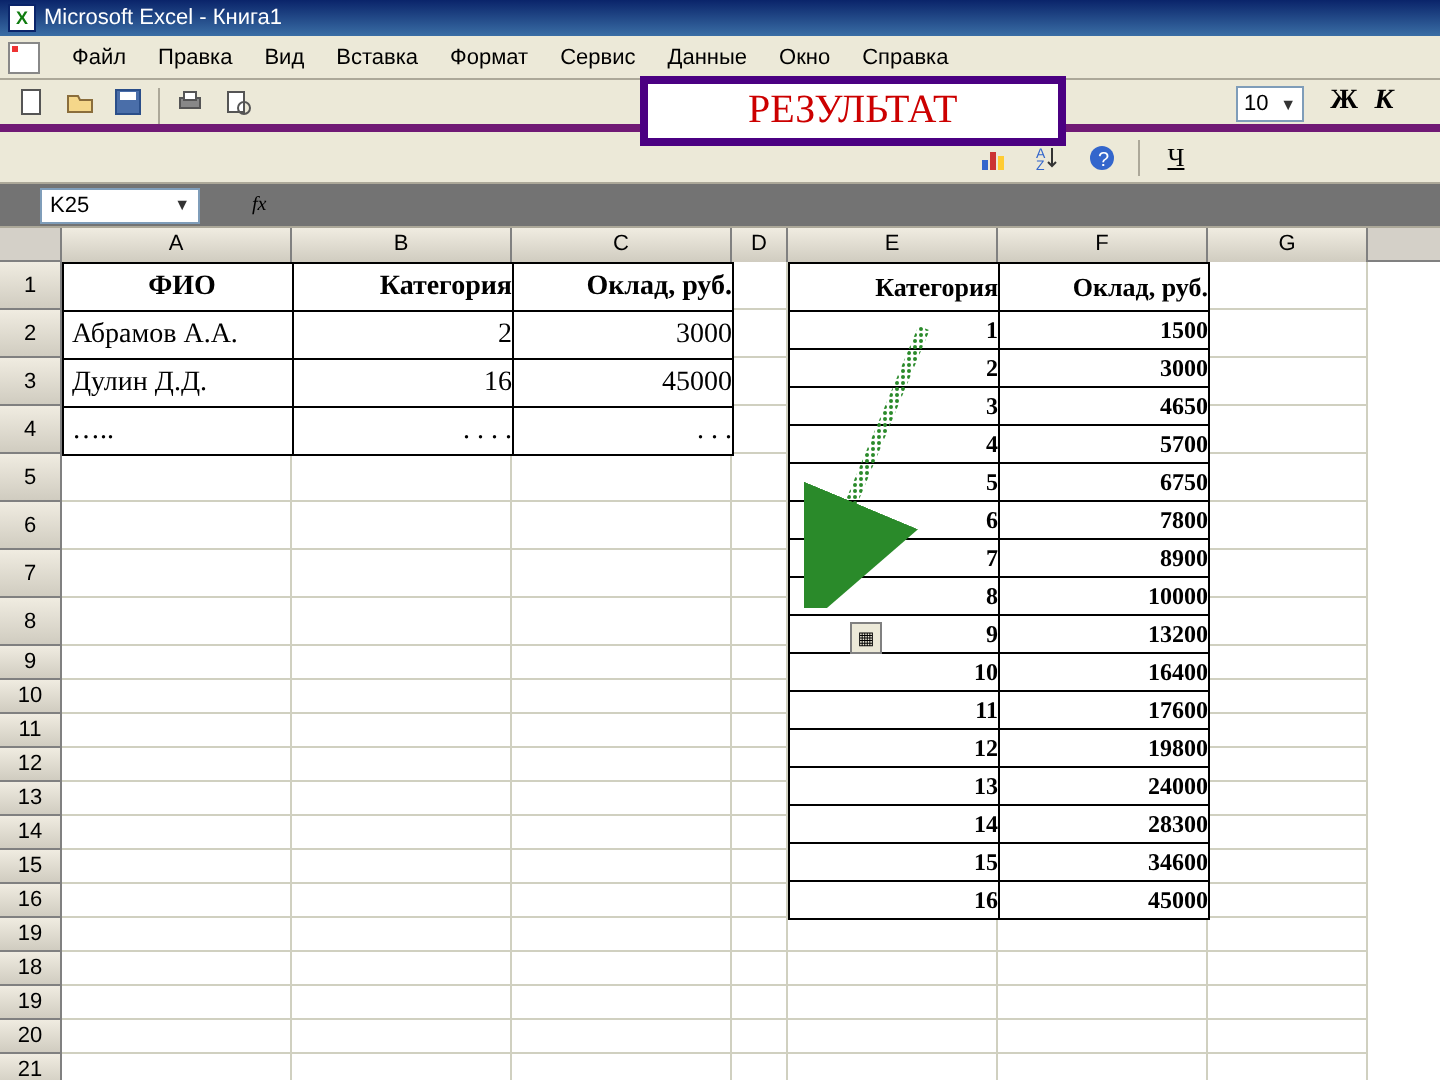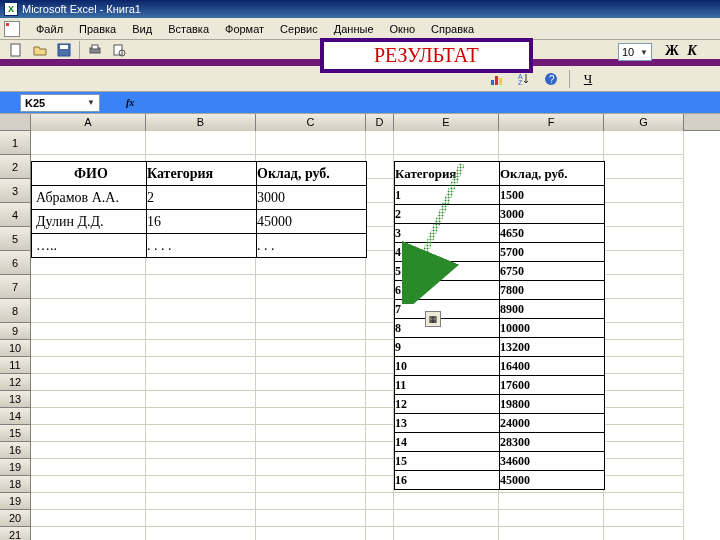--- a/index.html
+++ b/index.html
@@ -6,34 +6,34 @@
   body { font-family: "Tahoma", "Arial", sans-serif; font-size: 11px; background: #d4d0c8; width: 720px; height: 540px; overflow: hidden; }
   
   .titlebar { background: linear-gradient(to bottom, #0a246a, #3a6ea5); color: #fff; height: 18px; display: flex; align-items: center; padding: 0 4px; font-size: 11px; }
   .titlebar .xl-icon { width: 14px; height: 14px; background: #fff; color: #107c10; display: inline-flex; align-items: center; justify-content: center; margin-right: 4px; font-weight: bold; font-size: 9px; border: 1px solid #0a246a; }
   
   .menubar { background: #ece9d8; height: 22px; display: flex; align-items: center; padding: 0 4px; border-bottom: 1px solid #aca899; }
   .menubar .doc-icon { width: 16px; height: 16px; background: #fff; border: 1px solid #888; margin-right: 8px; display:inline-block; position:relative; }
   .menubar .doc-icon::before { content:''; position:absolute; top:1px; left:1px; width:3px; height:3px; background:#e33; }
   .menubar span.menu { padding: 3px 8px; cursor: default; }
   
-  .toolbar { background: #ece9d8; height: 26px; display: flex; align-items: center; padding: 0 4px; border-bottom: 7px solid #701a75; position: relative; }
+  .toolbar { background: #ece9d8; height: 26px; display: flex; align-items: flex-end; padding: 0 4px; border-bottom: 4px solid #701a75; position: relative; }
   .tb-btn { width: 22px; height: 22px; margin: 0 1px; display: inline-flex; align-items: center; justify-content: center; border: 1px solid transparent; }
   .tb-sep { width: 1px; height: 18px; background: #aca899; margin: 0 3px; }
   
   .result-badge { position: absolute; left: 320px; top: -2px; background: #fff; border: 4px solid #4b0082; padding: 2px 50px; color: #c00; font-family: "Times New Roman", serif; font-size: 20px; z-index: 10; }
   
   .fontsize-box { position: absolute; right: 68px; top: 3px; width: 34px; height: 18px; background: #fff; border: 1px solid #7f9db9; font-size: 11px; display: flex; align-items: center; padding: 0 3px; justify-content: space-between; }
   .fontsize-box .dd { font-size: 8px; color: #333; }
   .bold-i { position: absolute; right: 38px; top: 3px; font-family: "Times New Roman", serif; font-weight: bold; font-size: 14px; width: 20px; text-align: center; }
   .italic-i { position: absolute; right: 18px; top: 3px; font-family: "Times New Roman", serif; font-style: italic; font-weight: bold; font-size: 14px; width: 20px; text-align: center; }
   
   .toolbar2 { background: #ece9d8; height: 26px; border-bottom: 1px solid #aca899; display:flex; align-items:center; justify-content:flex-end; padding:0 120px 0 0; gap:3px; }
   
-  .formula-bar { background: #3b82f6; height: 22px; display: flex; align-items: center; border-bottom: 1px solid #aca899; font-weight: bold; }
+  .formula-bar { background: #737373; height: 22px; display: flex; align-items: center; border-bottom: 1px solid #aca899; }
   .name-box { width: 80px; height: 18px; background: #fff; border: 1px solid #7f9db9; margin: 0 2px 0 20px; display: flex; align-items: center; padding: 0 4px; justify-content: space-between; }
   .name-box .dd { font-size: 8px; color: #333; }
   .fx { margin-left: 24px; font-style: italic; font-family: "Times New Roman"; font-size: 10px; }
   
   .grid-area { background: #fff; height: 430px; overflow: hidden; position: relative; }
   .col-headers { display: flex; height: 17px; background: #d4d0c8; border-bottom: 1px solid #808080; }
   .ch { border-right: 1px solid #808080; text-align: center; font-size: 11px; height: 17px; line-height: 17px; background: linear-gradient(#f0ece1,#d0ccc0); }
   .corner { width: 31px; border-right: 1px solid #808080; background: #d4d0c8; }
   .cA { width: 115px; } .cB { width: 110px; } .cC { width: 110px; } .cD { width: 28px; } .cE { width: 105px; } .cF { width: 105px; } .cG { width: 80px; }
   
@@ -42,22 +42,22 @@
   .rh { height: 24px; border-bottom: 1px solid #808080; border-right: 1px solid #808080; background: linear-gradient(#f0ece1,#d0ccc0); text-align: center; font-size: 11px; display:flex; align-items:center; justify-content:center; }
   .rh.short { height: 17px; }
   
   .cells { position: relative; flex: 1; }
   .cells-grid { position: absolute; inset: 0; }
   .grow { display: flex; height: 24px; }
   .grow .gc { border-right: 1px solid #d0d0c0; border-bottom: 1px solid #d0d0c0; }
   .grow.short { height: 17px; }
   
   
-  .data-table { position: absolute; border-collapse: collapse; font-family: "Times New Roman", serif; margin-top: 30px; }
-  .data-table th, .data-table td { border: 1.5px solid #000; background: #fff; text-align: left; font-size: 14px; padding: 0; }
+  .data-table { position: absolute; border-collapse: collapse; font-family: "Times New Roman", serif; }
+  .data-table th, .data-table td { border: 1.5px solid #000; background: #fff; text-align: right; font-size: 14px; padding: 0; }
   .data-table th { font-weight: bold; }
   .t1 { left: 0px; top: 0px; }
   .t1 th.h, .t2 th.h { height: 24px; }
   .t1 td, .t1 th { height: 24px; }
   .t1 .cA2 { width: 115px; text-align: left; padding-left: 4px; }
   .t1 .cB2 { width: 110px; }
   .t1 .cC2 { width: 110px; }
   
   .t2 { left: 363px; top: 0px; }
   .t2 th { height: 24px; width:105px; font-size:13px; }

